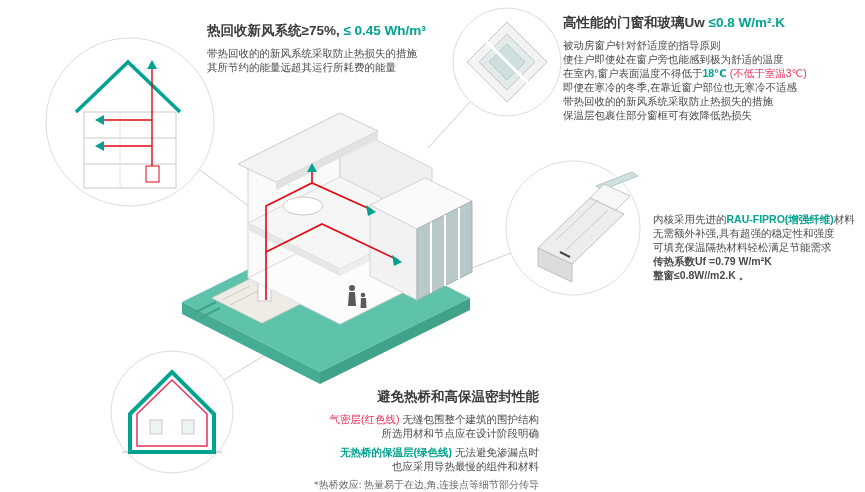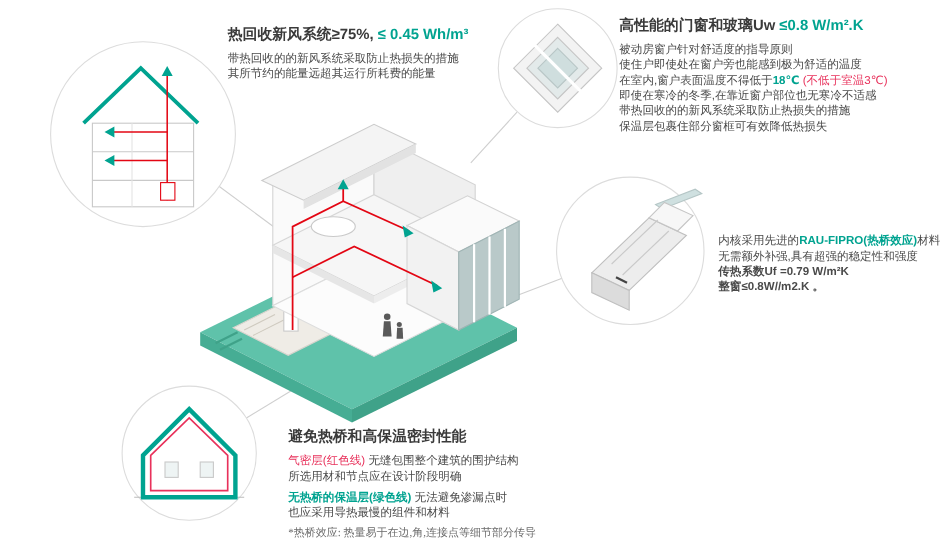--- a/index.html
+++ b/index.html
@@ -15,21 +15,21 @@
   .tb .line { font-size:10.5px; line-height:14px; color:#4a4a4a; }
   .teal { color:#00A390;font-weight:bold; }
   .tealbold { color:#00A390; font-weight:700; }
   .red { color:#E8315B; }
   .gap-above { margin-top:5px; }
   .footnote { font-size:10px; line-height:13px; color:#6b6b6b; margin-top:5px;font-family:Liberation Serif, serif; }
 
   .tb-heat     { left:207px; top:22px;  width:248px; }
   .tb-windows  { left:563px; top:14px;  width:280px; }
   .tb-material { left:653px; top:212px; width:212px; }
-  .tb-bridge   { left:262px; top:388px; width:300px; }
+  .tb-bridge   { left:239px; top:388px; width:300px;text-align:right; }
 </style>
 </head>
 <body>
 
 <div class="canvas">
 
   <svg class="artwork" width="865" height="492" viewBox="0 0 865 492">
 
     <g stroke="#cfcfcf" stroke-width="1">
       <line x1="196" y1="167" x2="258" y2="213"></line>
@@ -168,23 +168,24 @@
     <div class="line">
       <span>在室内,窗户表面温度不得低于</span><span class="teal">18℃</span><span class="red"> (不低于室温3℃)</span>
     </div>
     <div class="line">即使在寒冷的冬季,在靠近窗户部位也无寒冷不适感</div>
     <div class="line">带热回收的的新风系统采取防止热损失的措施</div>
     <div class="line">保温层包裹住部分窗框可有效降低热损失</div>
   </div>
 
   <div class="tb tb-material">
     <div class="line">
-      <span>内核采用先进的</span><span class="teal">RAU-FIPRO(热桥效应)</span><span>材料</span>
+      <span>内核采用先进的</span><span class="teal">RAU-FIPRO(增强纤维)</span><span>材料</span>
     </div>
     <div class="line">无需额外补强,具有超强的稳定性和强度</div>
+    <div class="line">可填充保温隔热材料轻松满足节能需求</div>
     <div class="line tealbold">传热系数Uf =0.79 W/m²K</div>
     <div class="line tealbold">整窗≤0.8W//m2.K 。</div>
   </div>
 
   <div class="tb tb-bridge">
     <div class="title">避免热桥和高保温密封性能</div>
     <div class="line">
       <span class="red">气密层(红色线)</span><span> 无缝包围整个建筑的围护结构</span>
     </div>
     <div class="line">所选用材和节点应在设计阶段明确</div>

